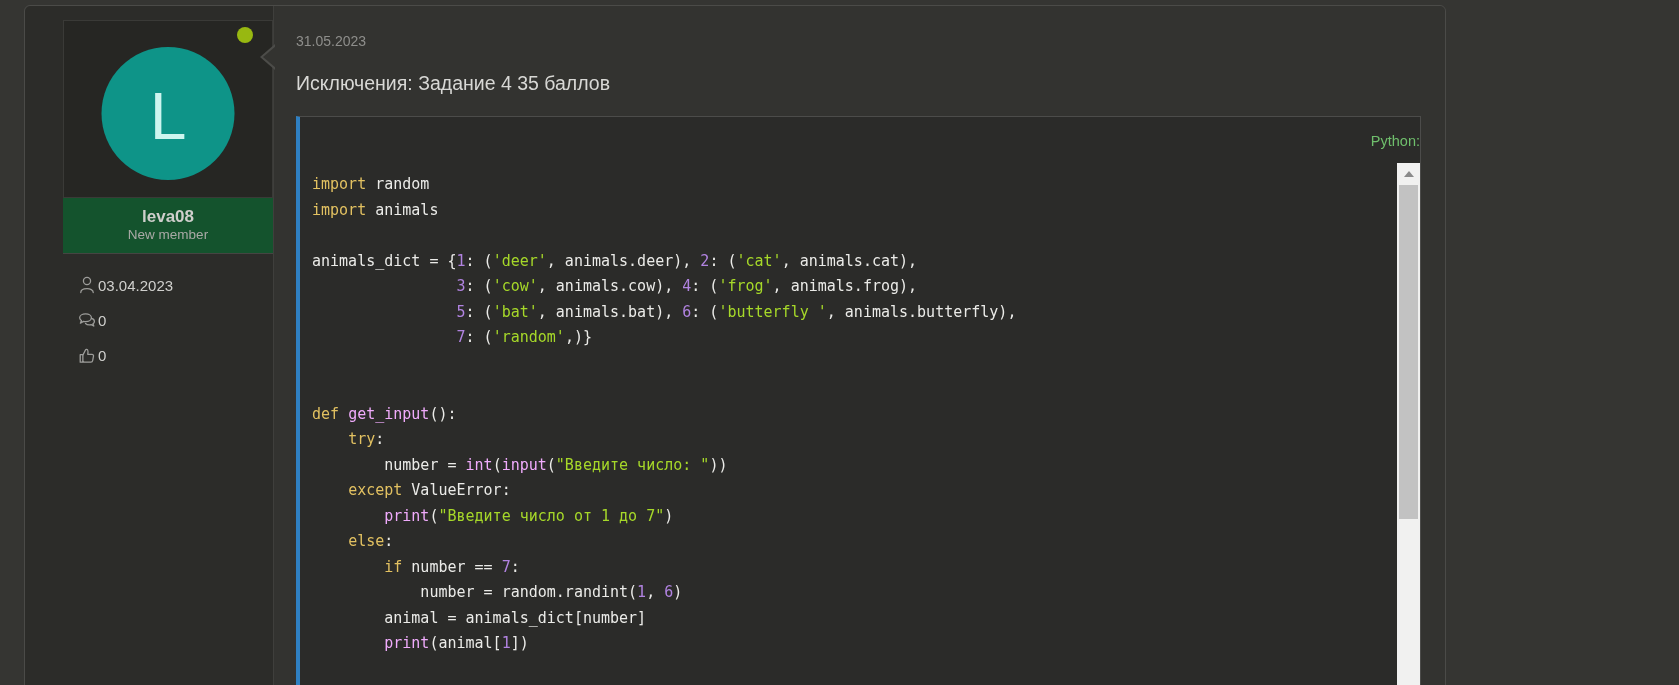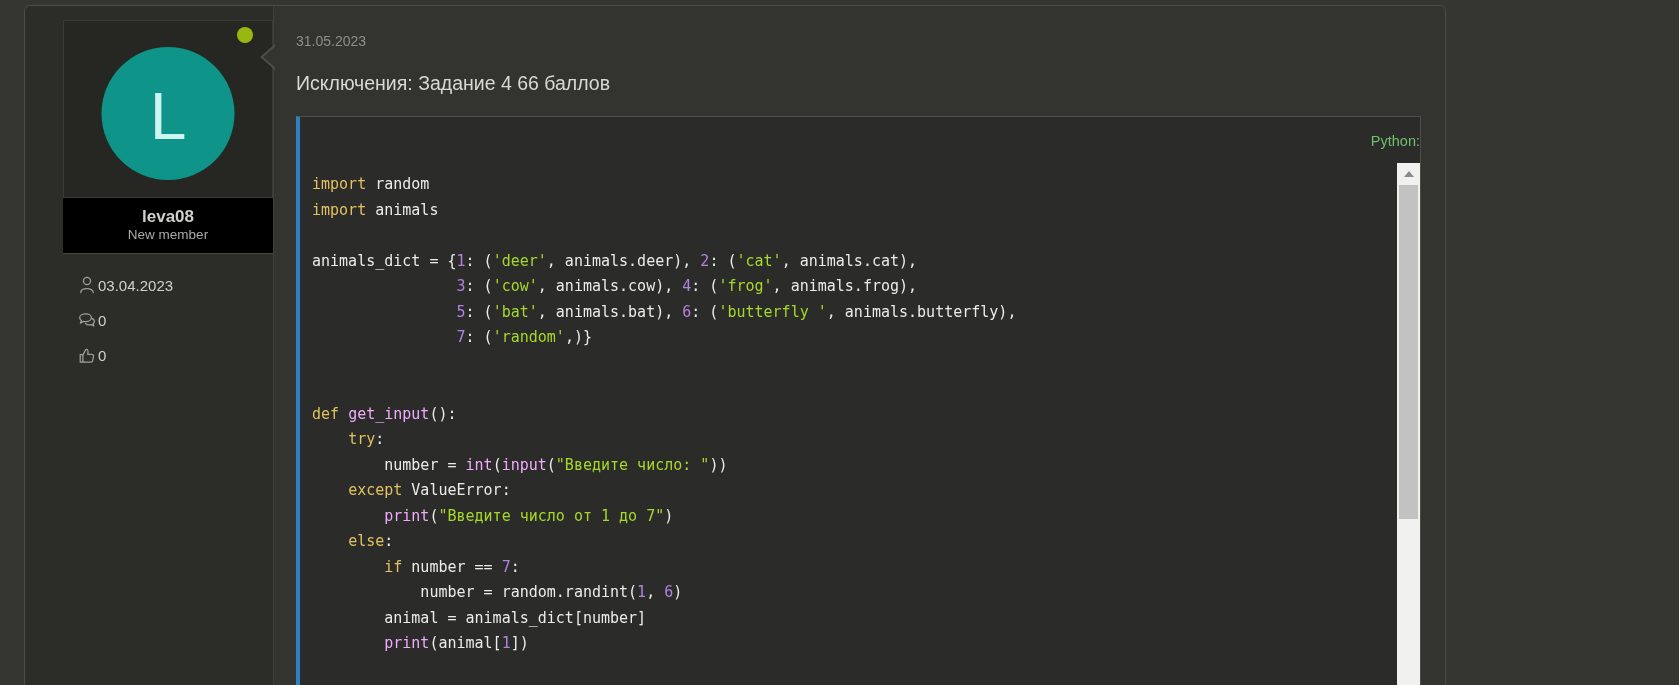--- a/index.html
+++ b/index.html
@@ -33,21 +33,21 @@
   }
   .avatar span{
     color:#cdf5ef;font-size:66px;font-weight:300;line-height:1;
     transform:translateY(2px);
   }
   .online-dot{
     position:absolute;right:19px;top:6px;width:16px;height:16px;
     border-radius:50%;background:#98b811;
   }
   .user-title-bar{
-    width:210px;box-sizing:border-box;background:#000000;
+    width:210px;box-sizing:border-box;background:#14532d;
     border-bottom:1px solid #454542;
     text-align:center;padding:9px 4px 11px 4px;
   }
   .username{
     display:block;color:#cfcfcc;font-size:17px;font-weight:700;
     text-decoration:none;cursor:pointer;
   }
   .user-role{color:#a9a9a6;font-size:13.5px;}
   .user-stats{width:210px;padding:16px 0 0 0;}
   .stat-row{
@@ -165,21 +165,21 @@
           </svg>
         </span>
         <span class="stat-value">0</span>
       </div>
     </div>
   </div>
 
   <div class="cell-content">
     <div class="notch"></div>
     <div class="post-date">31.05.2023</div>
-    <div class="post-title">Исключения: Задание 4 66 баллов</div>
+    <div class="post-title">Исключения: Задание 4 35 баллов</div>
 
     <div class="bb-code">
       <div class="bb-code-lang">Python:</div>
       <div class="code-scroll">
         <pre class="code-pre" id="code-lines"><div class="code-line"><span class="tok-kw">import</span><span class="tok-pl"> random</span></div><div class="code-line"><span class="tok-kw">import</span><span class="tok-pl"> animals</span></div><div class="code-line"> </div><div class="code-line"><span class="tok-pl">animals_dict = {</span><span class="tok-num">1</span><span class="tok-pl">: (</span><span class="tok-str">'deer'</span><span class="tok-pl">, animals.deer), </span><span class="tok-num">2</span><span class="tok-pl">: (</span><span class="tok-str">'cat'</span><span class="tok-pl">, animals.cat),</span></div><div class="code-line"><span class="tok-pl">                </span><span class="tok-num">3</span><span class="tok-pl">: (</span><span class="tok-str">'cow'</span><span class="tok-pl">, animals.cow), </span><span class="tok-num">4</span><span class="tok-pl">: (</span><span class="tok-str">'frog'</span><span class="tok-pl">, animals.frog),</span></div><div class="code-line"><span class="tok-pl">                </span><span class="tok-num">5</span><span class="tok-pl">: (</span><span class="tok-str">'bat'</span><span class="tok-pl">, animals.bat), </span><span class="tok-num">6</span><span class="tok-pl">: (</span><span class="tok-str">'butterfly '</span><span class="tok-pl">, animals.butterfly),</span></div><div class="code-line"><span class="tok-pl">                </span><span class="tok-num">7</span><span class="tok-pl">: (</span><span class="tok-str">'random'</span><span class="tok-pl">,)}</span></div><div class="code-line"> </div><div class="code-line"> </div><div class="code-line"><span class="tok-kw">def </span><span class="tok-fn">get_input</span><span class="tok-pl">():</span></div><div class="code-line"><span class="tok-pl">    </span><span class="tok-kw">try</span><span class="tok-pl">:</span></div><div class="code-line"><span class="tok-pl">        number = </span><span class="tok-fn">int</span><span class="tok-pl">(</span><span class="tok-fn">input</span><span class="tok-pl">(</span><span class="tok-str">"Введите число: "</span><span class="tok-pl">))</span></div><div class="code-line"><span class="tok-pl">    </span><span class="tok-kw">except</span><span class="tok-pl"> ValueError:</span></div><div class="code-line"><span class="tok-pl">        </span><span class="tok-fn">print</span><span class="tok-pl">(</span><span class="tok-str">"Введите число от 1 до 7"</span><span class="tok-pl">)</span></div><div class="code-line"><span class="tok-pl">    </span><span class="tok-kw">else</span><span class="tok-pl">:</span></div><div class="code-line"><span class="tok-pl">        </span><span class="tok-kw">if</span><span class="tok-pl"> number == </span><span class="tok-num">7</span><span class="tok-pl">:</span></div><div class="code-line"><span class="tok-pl">            number = random.randint(</span><span class="tok-num">1</span><span class="tok-pl">, </span><span class="tok-num">6</span><span class="tok-pl">)</span></div><div class="code-line"><span class="tok-pl">        animal = animals_dict[number]</span></div><div class="code-line"><span class="tok-pl">        </span><span class="tok-fn">print</span><span class="tok-pl">(animal[</span><span class="tok-num">1</span><span class="tok-pl">])</span></div></pre>
         <div class="scrollbar">
           <div class="sb-up">
             <span class="sb-arrow"></span>
           </div>
           <div class="sb-thumb"></div>

